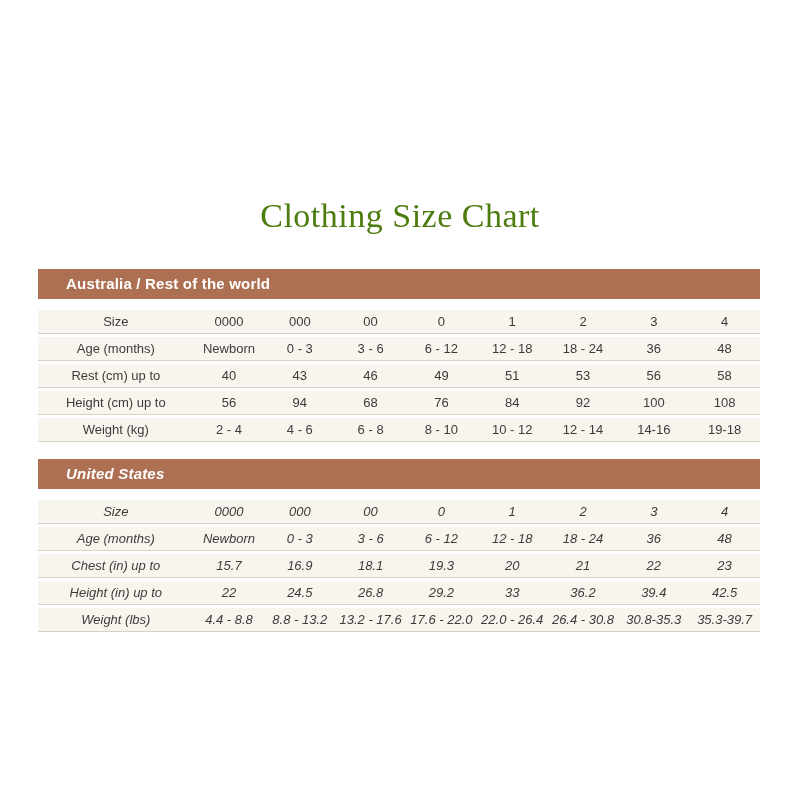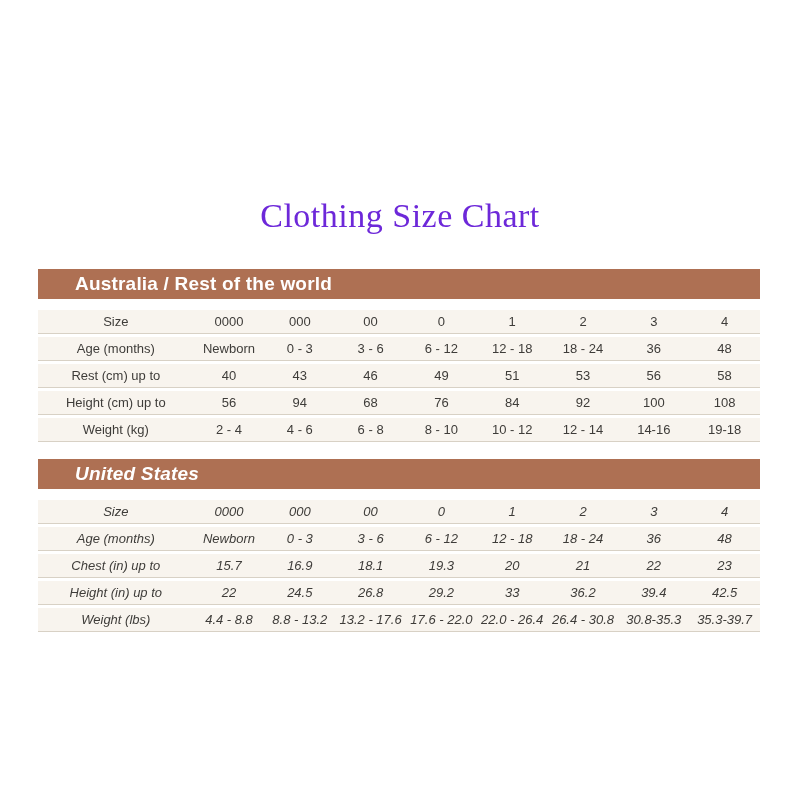--- a/index.html
+++ b/index.html
@@ -3,28 +3,28 @@
 <meta charset="utf-8">
 <style>
   html,body{margin:0;padding:0;background:#ffffff;}
   .canvas{
     position:relative;width:800px;height:800px;background:#ffffff;
     font-family:"Liberation Sans",sans-serif;overflow:hidden;
   }
   .page-title{
     position:absolute;top:197px;left:0;width:100%;text-align:center;
     font-family:"Liberation Serif",serif;font-size:34px;font-weight:400;
-    color:#6d28d9;letter-spacing:0.5px;
+    color:#4d7c0f;letter-spacing:0.5px;
   }
   .size-table{position:absolute;left:38px;width:722px;}
   .t1{top:269px;}
   .t2{top:459px;font-style:italic;}
   .table-header{
-    background:#ae7053;color:#ffffff;font-weight:700;font-size:19px;
-    height:30px;line-height:30px;padding-left:37px;letter-spacing:0.2px;
+    background:#ae7053;color:#ffffff;font-weight:700;font-size:15px;
+    height:30px;line-height:30px;padding-left:28px;letter-spacing:0.2px;
     box-sizing:border-box;
   }
   table.grid{
     width:100%;border-collapse:separate;border-spacing:0 3px;
     table-layout:fixed;
     margin-top:8px;
   }
   table.grid td{
     background:#f8f4ee;border-bottom:1px solid #d8d1c5;
     font-size:13px;color:#3e3c39;text-align:center;

